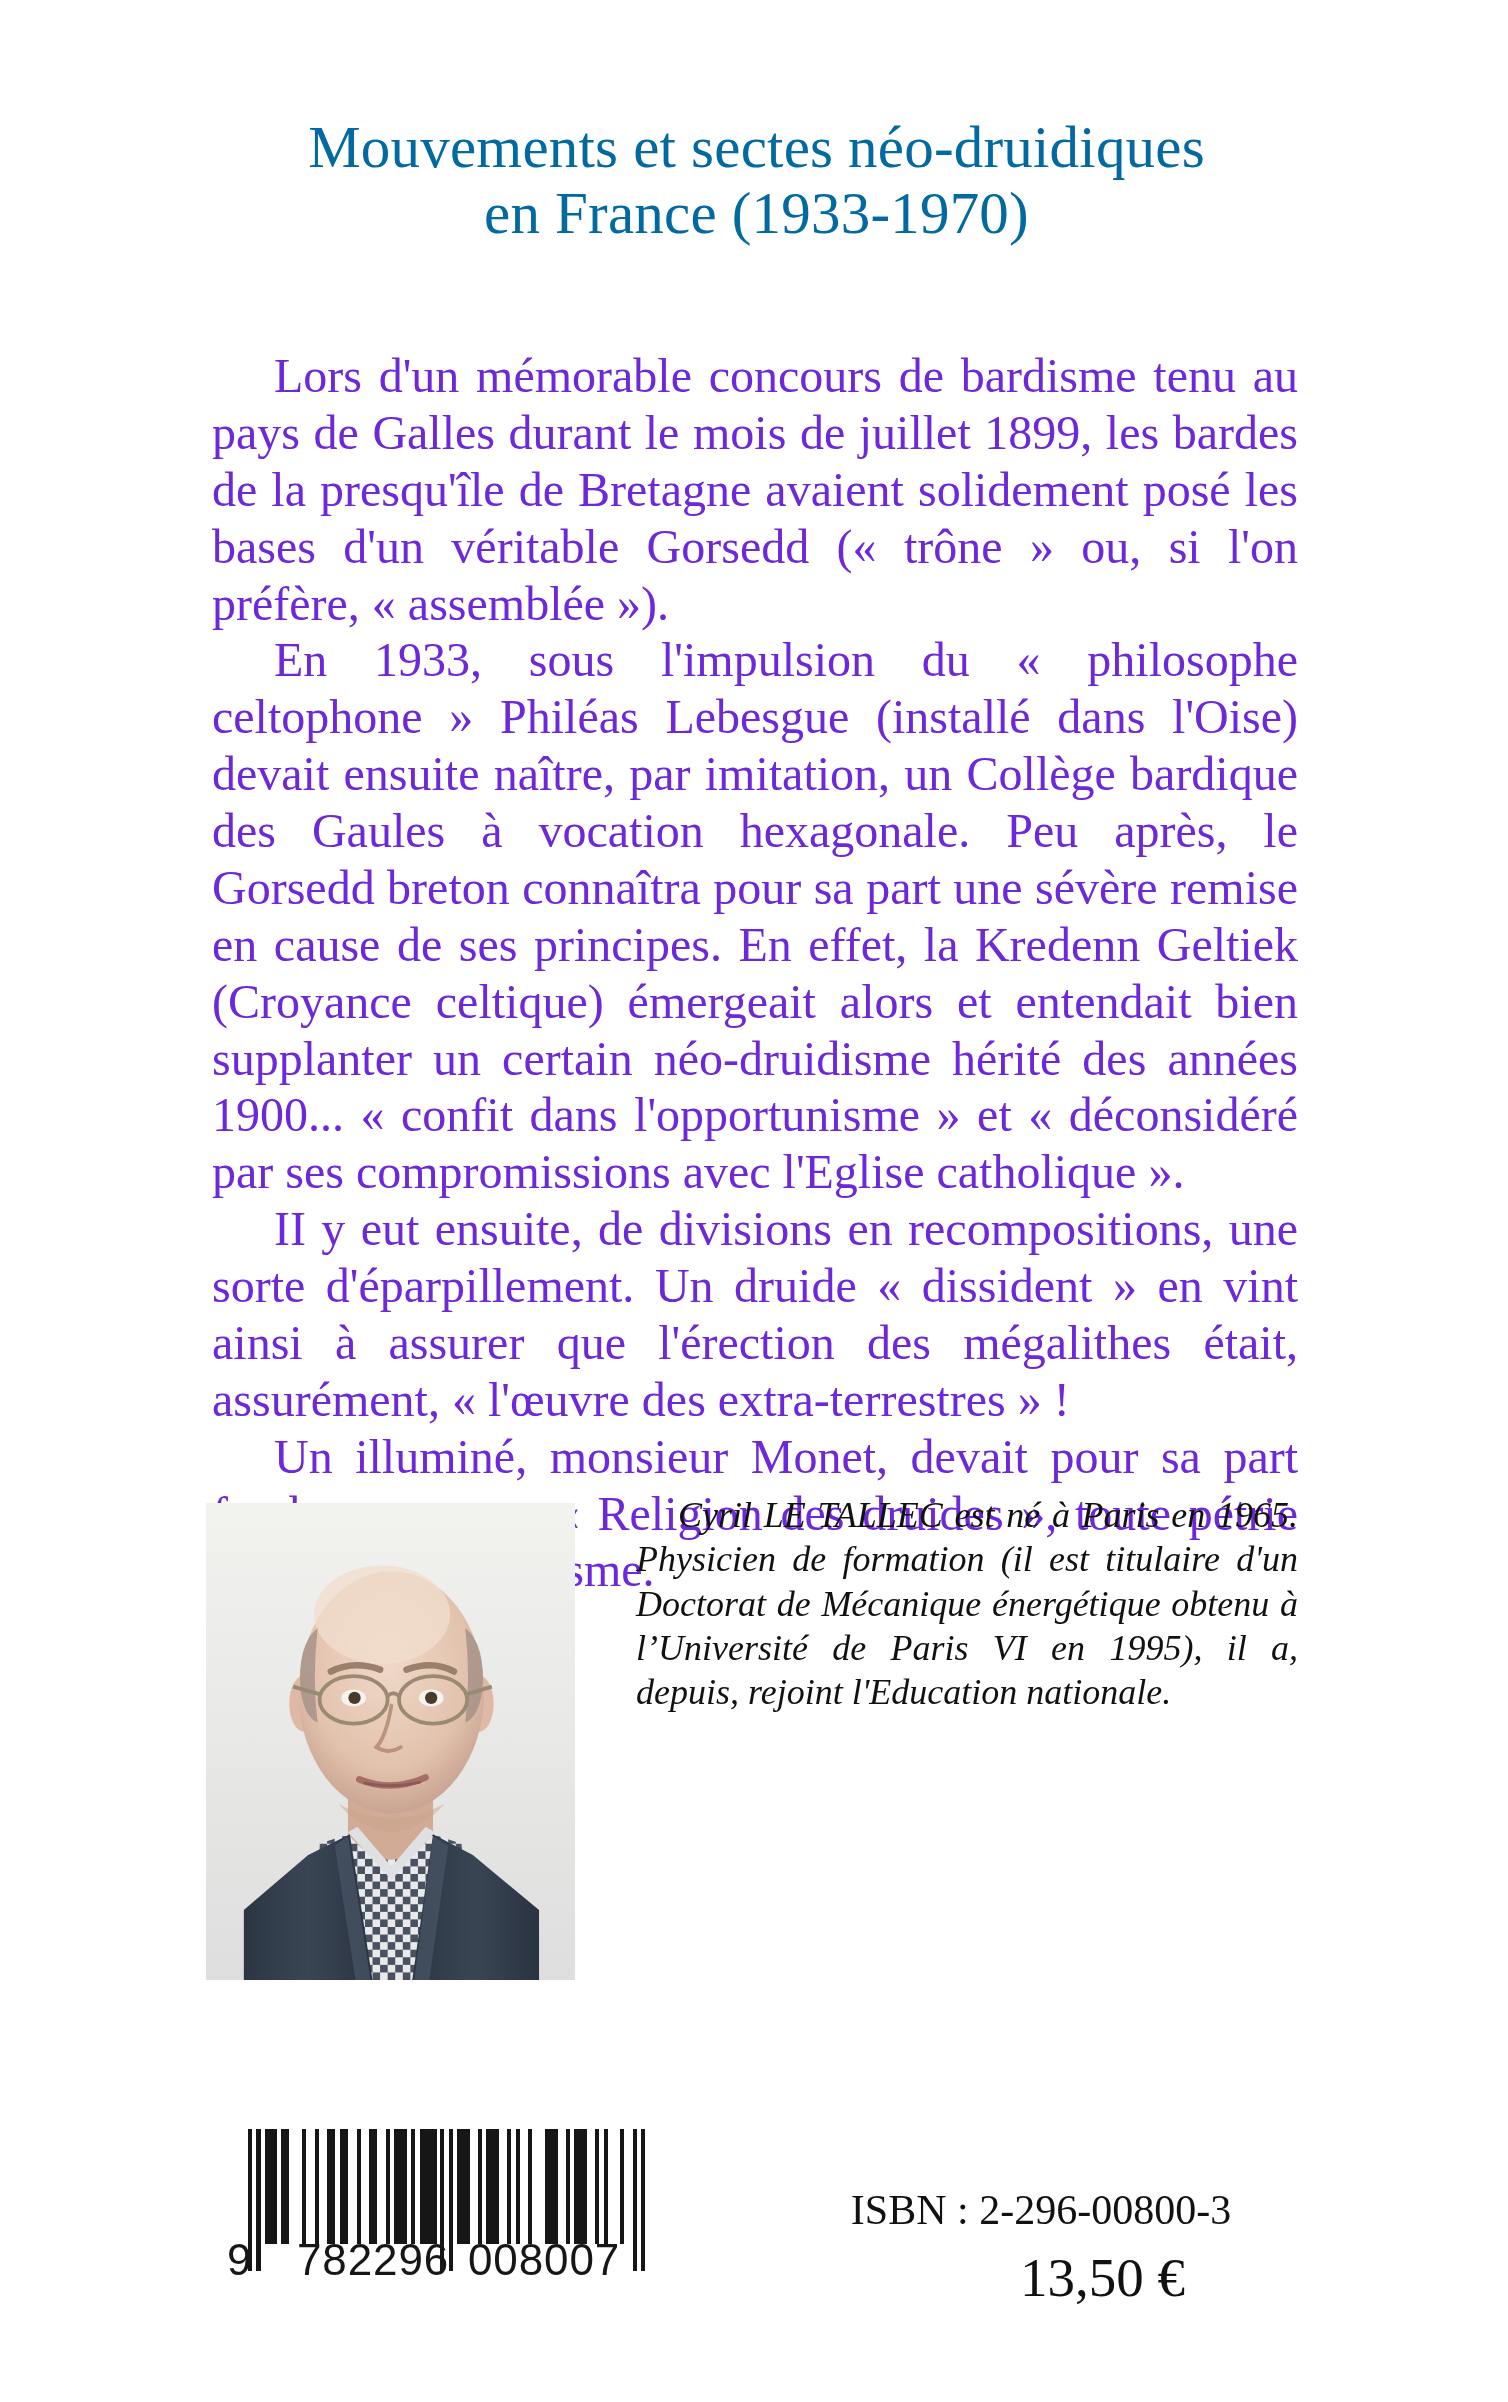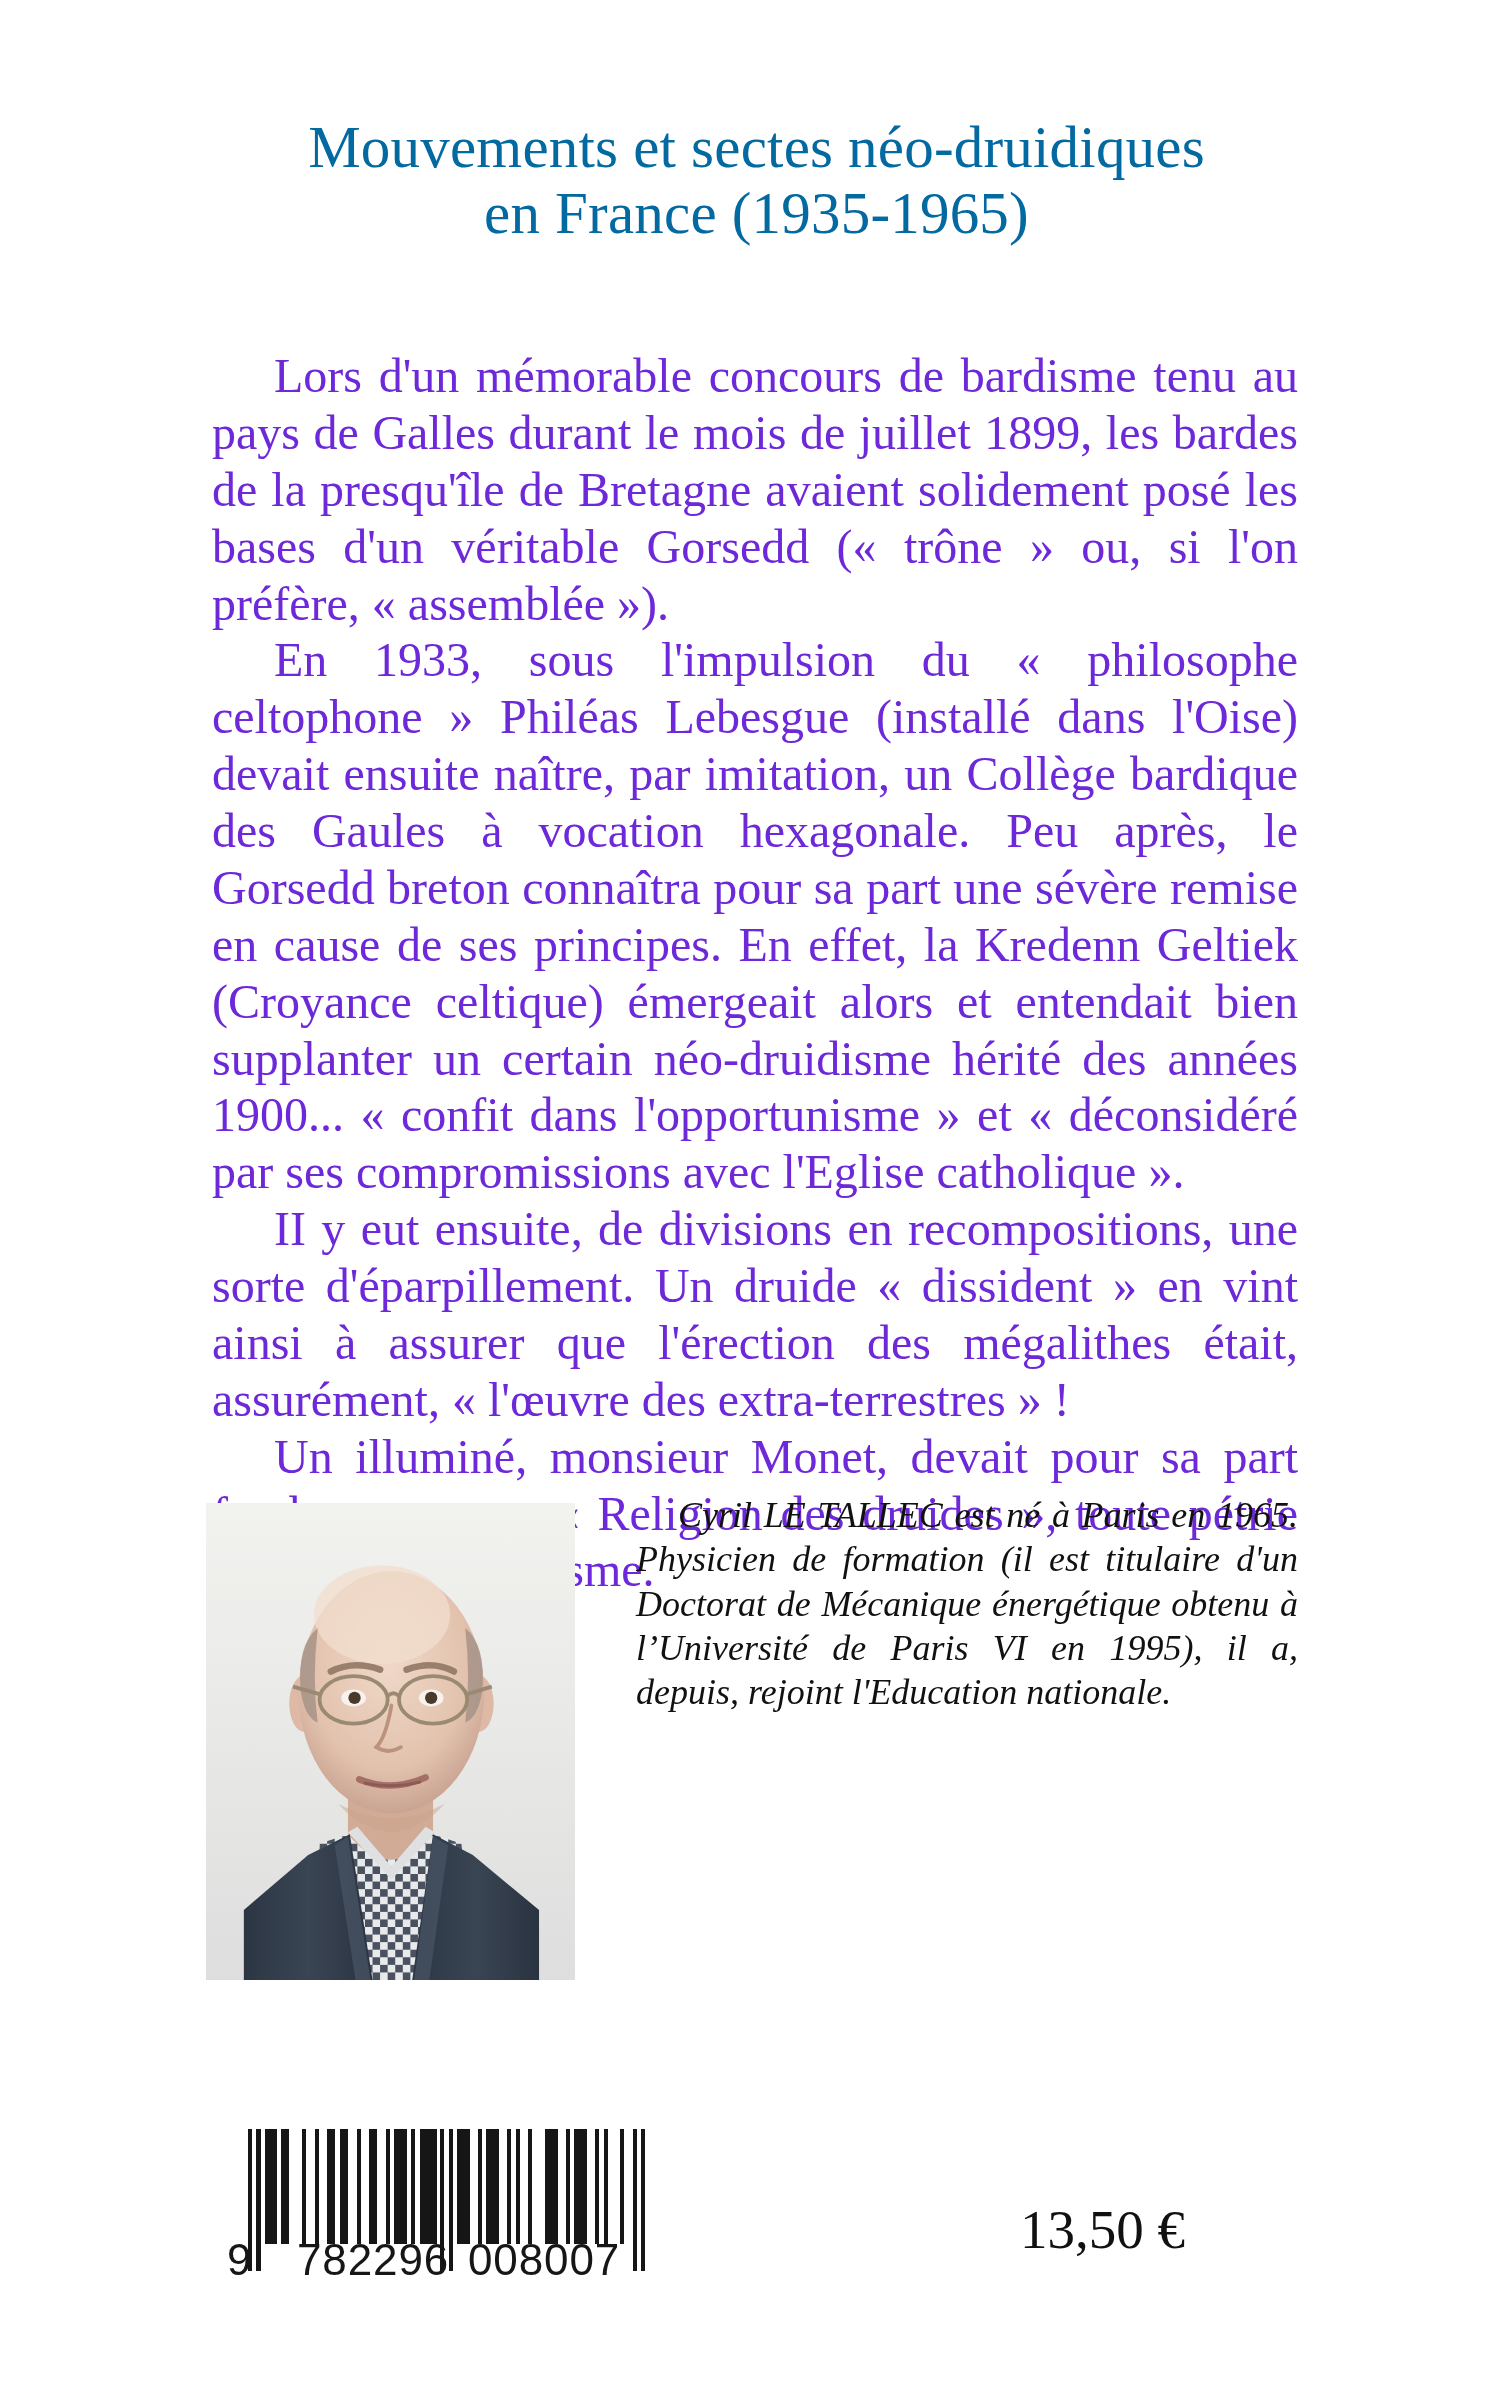--- a/index.html
+++ b/index.html
@@ -122,21 +122,21 @@
     color: #111111;
   }
   .isbn-line { font-size: 42px; line-height: 1.15; display: block; }
   .price-line { font-size: 55px; line-height: 1.25; display: block; margin-top: 10px; padding-left: 123px; }
 </style>
 </head>
 <body>
 
 <div class="title-block">
   <span class="title-line">Mouvements et sectes néo-druidiques</span>
-  <span class="title-line">en France (1935-1965)</span>
+  <span class="title-line">en France (1933-1970)</span>
 </div>
 
 <div class="blurb">
   <p>Lors d'un mémorable concours de bardisme tenu au pays de Galles durant le mois de juillet 1899, les bardes de la presqu'île de Bretagne avaient solidement posé les bases d'un véritable Gorsedd (« trône » ou, si l'on préfère, « assemblée »).</p>
   <p>En 1933, sous l'impulsion du « philosophe celtophone » Philéas Lebesgue (installé dans l'Oise) devait ensuite naître, par imitation, un Collège bardique des Gaules à vocation hexagonale. Peu après, le Gorsedd breton connaîtra pour sa part une sévère remise en cause de ses principes. En effet, la Kredenn Geltiek (Croyance celtique) émergeait alors et entendait bien supplanter un certain néo-druidisme hérité des années 1900... « confit dans l'opportunisme » et « déconsidéré par ses compromissions avec l'Eglise catholique ».</p>
   <p>II y eut ensuite, de divisions en recompositions, une sorte d'éparpillement. Un druide « dissident » en vint ainsi à assurer que l'érection des mégalithes était, assurément, « l'œuvre des extra-terrestres » !</p>
   <p>Un illuminé, monsieur Monet, devait pour sa part fonder sa propre « Religion des druides », toute pétrie de national-socialisme.</p>
 </div>
 
 <div class="author-photo">
@@ -250,15 +250,16 @@
       <span style="left: 393px; width: 4.2px;"></span>
     </div>
   <div class="barcode-digits">
     <span class="d-left">9</span>
     <span class="d-mid">782296</span>
     <span class="d-right">008007</span>
   </div>
 </div>
 
 <div class="isbn-block">
+  <span class="isbn-line">ISBN : 2-296-00800-3</span>
   <span class="price-line">13,50 €</span>
 </div>
 
 
 </body></html>

